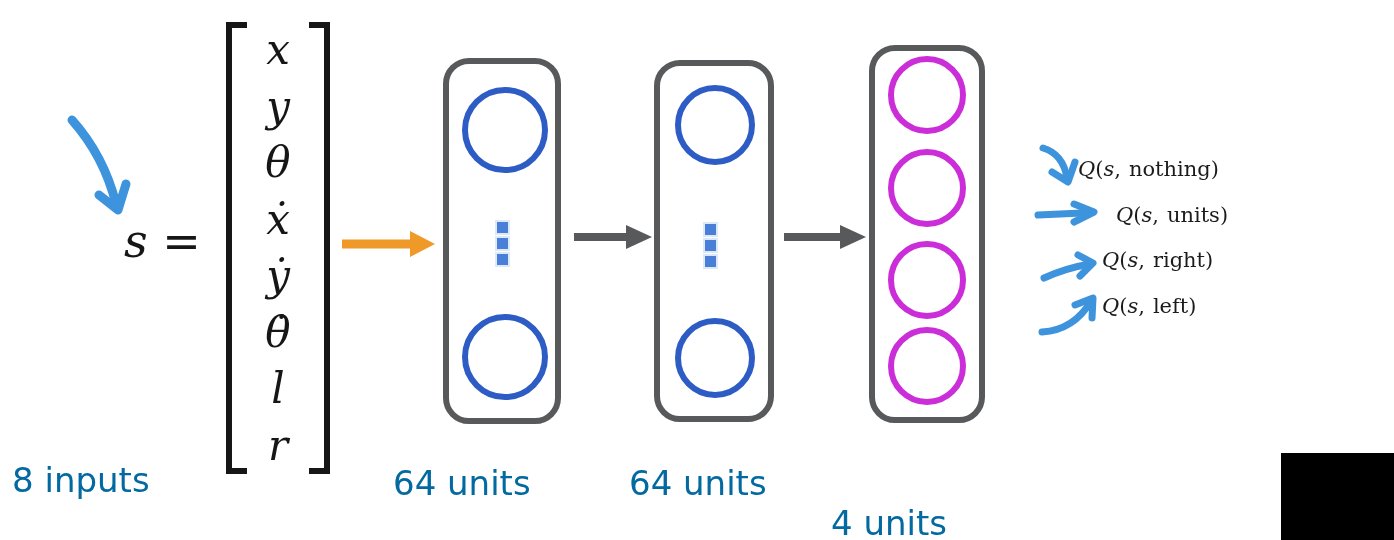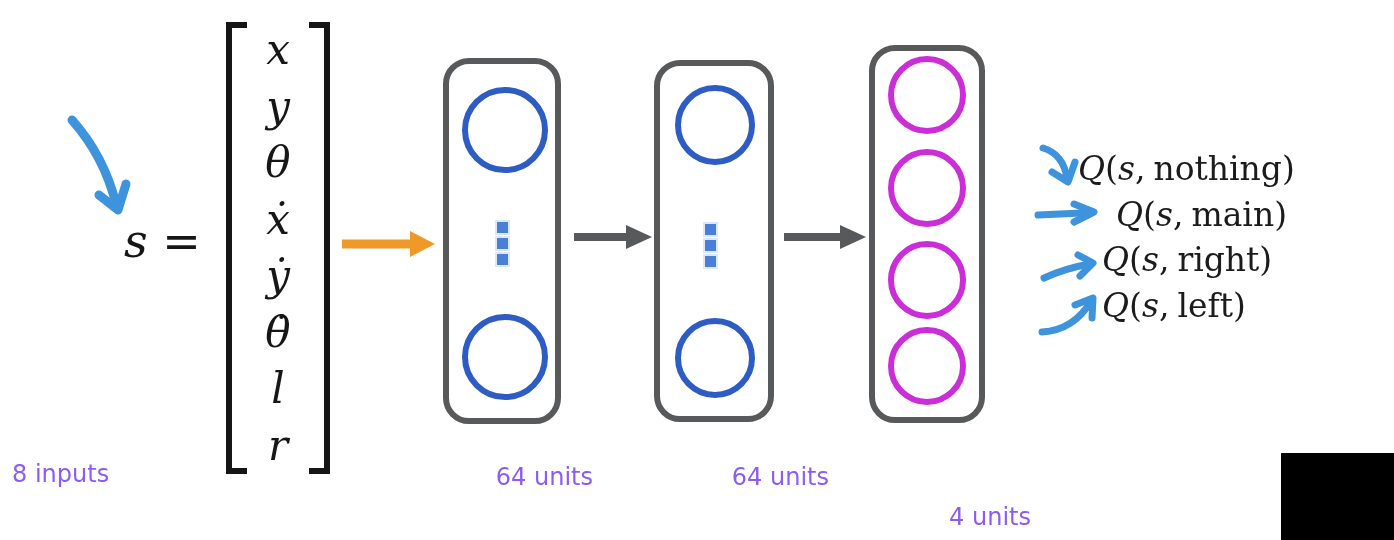--- a/index.html
+++ b/index.html
@@ -16,36 +16,36 @@
   
   .vector{left:226px;top:22px;height:452px;display:flex;flex-direction:row;align-items:stretch;}
   .bracket{width:15px;border:6px solid #161616;}
   .bracket.left{border-right:none;}
   .bracket.right{border-left:none;}
   .vec-rows{width:62px;display:flex;flex-direction:column;}
   .vec-row{flex:1;display:flex;align-items:center;justify-content:center;
            font-family:"DejaVu Serif",serif;font-style:italic;font-size:42px;color:#161616;line-height:1;}
 
   
-  .plabel{font-size:24px;color:#8b5cf6;white-space:nowrap;}
-  .centered{width:200px;text-align:right;}
+  .plabel{font-size:34px;color:#0369a1;white-space:nowrap;}
+  .centered{width:200px;text-align:left;}
 
   
   .layerbox{border:6px solid #58595b;border-radius:26px;background:#fff;box-sizing:border-box;}
   .box1{left:443px;top:58px;width:118px;height:366px;}
   .box2{left:654px;top:60px;width:120px;height:362px;}
   .box3{left:869px;top:45px;width:116px;height:378px;}
   .node{position:absolute;border-radius:50%;background:transparent;box-sizing:border-box;}
   .node.blue{border:6px solid #2e5cc5;}
   .node.magenta{border:6px solid #cb2dd8;}
   .dots{position:absolute;display:flex;flex-direction:column;gap:5px;}
   .dot{width:11px;height:11px;background:#4a7fd8;box-shadow:0 0 0 2px rgba(120,165,230,0.25);}
 
   
-  .qrow{font-family:"DejaVu Serif",serif;font-size:33px;color:#1b1b1b;line-height:38px;white-space:nowrap;}
+  .qrow{font-family:"DejaVu Serif",serif;font-size:21px;color:#1b1b1b;line-height:38px;white-space:nowrap;}
   .qrow .cm{margin-right:8px;}
 
   .blackcorner{left:1281px;top:453px;width:113px;height:87px;background:#000;}
 
   svg{display:block;}
 </style>
 </head>
 <body>
 
 <div class="canvas">
@@ -125,21 +125,21 @@
   </svg>
   <div class="abs qrow" style="left:1078px;top:150px;">
     <span class="it">Q</span><span>(</span><span class="it">s</span><span class="cm">,</span><span>nothing</span><span>)</span>
   </div>
 
   <svg class="abs" style="left:1032px;top:200px;" width="70" height="28" viewBox="0 0 70 28">
     <line x1="6" y1="15" x2="50" y2="13" stroke="#3e93dd" stroke-width="7" stroke-linecap="round"></line>
     <path d="M 42,4 L 62,12 L 42,22" fill="none" stroke="#3e93dd" stroke-width="7" stroke-linecap="round" stroke-linejoin="round"></path>
   </svg>
   <div class="abs qrow" style="left:1116px;top:196px;">
-    <span class="it">Q</span><span>(</span><span class="it">s</span><span class="cm">,</span><span>main</span><span>)</span>
+    <span class="it">Q</span><span>(</span><span class="it">s</span><span class="cm">,</span><span>units</span><span>)</span>
   </div>
 
   <svg class="abs" style="left:1036px;top:250px;" width="66" height="42" viewBox="0 0 66 42">
     <path d="M 8,28 Q 30,18 54,14" fill="none" stroke="#3e93dd" stroke-width="7" stroke-linecap="round"></path>
     <path d="M 44,26 L 57,13 L 42,5" fill="none" stroke="#3e93dd" stroke-width="7" stroke-linecap="round" stroke-linejoin="round"></path>
   </svg>
   <div class="abs qrow" style="left:1102px;top:241px;">
     <span class="it">Q</span><span>(</span><span class="it">s</span><span class="cm">,</span><span>right</span><span>)</span>
   </div>
 

